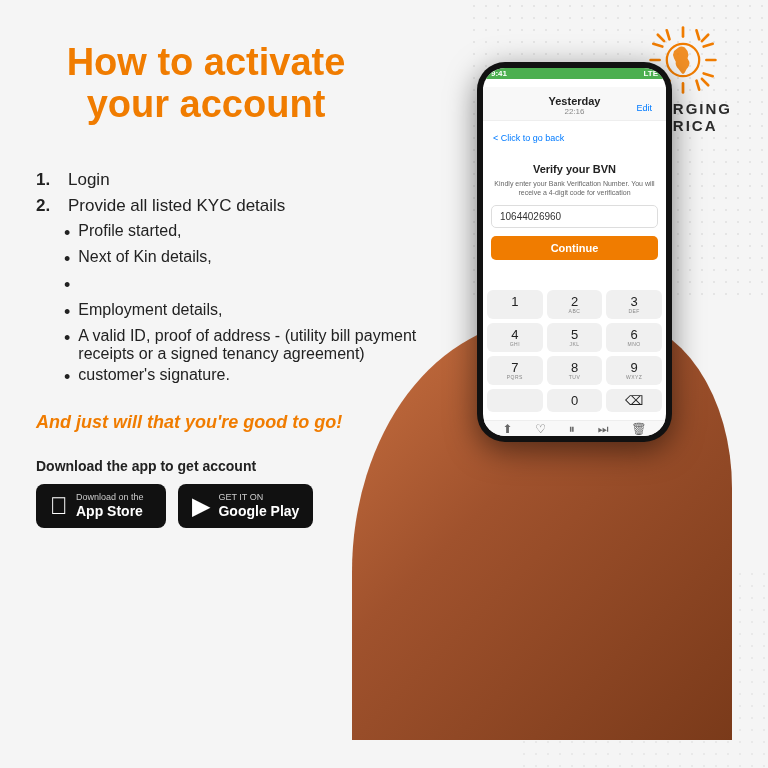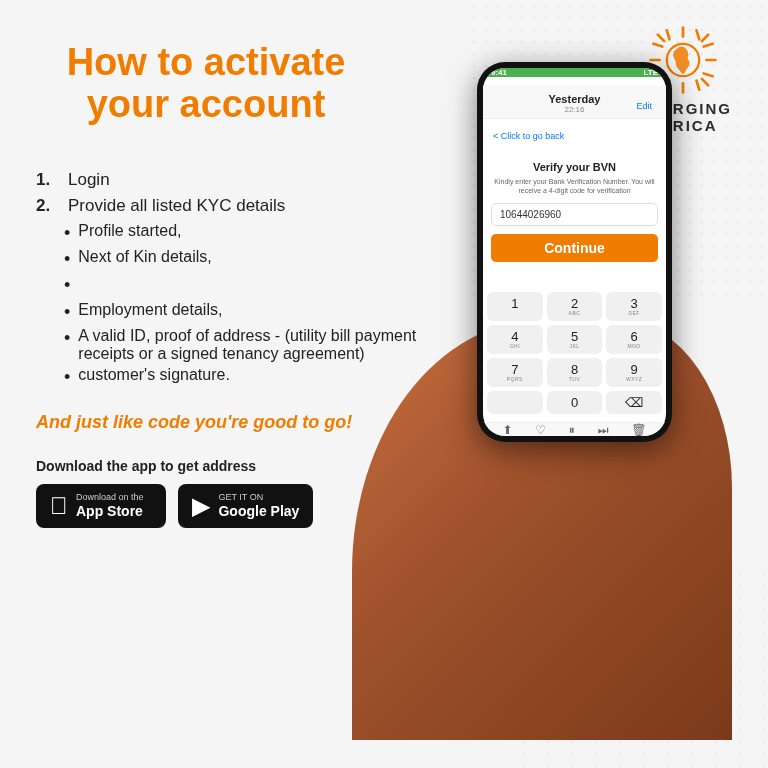--- a/index.html
+++ b/index.html
@@ -325,21 +325,21 @@
       margin-bottom: 8px;
     }
 
     .continue-btn {
       background: #f07c00;
       color: #fff;
       border-radius: 5px;
       padding: 6px 0;
       width: 100%;
       text-align: center;
-      font-size: 14px;
+      font-size: 11px;
       font-weight: 700;
       margin-bottom: 10px;
     }
 
     
     .keypad {
       display: grid;
       grid-template-columns: repeat(3, 1fr);
       gap: 4px;
       width: 100%;
@@ -464,24 +464,24 @@
         <li>
             <span class="bullet">•</span>
             <span>A valid ID, proof of address - (utility bill payment receipts or a signed tenancy agreement)</span>
           </li>
         <li>
             <span class="bullet">•</span>
             <span>customer's signature.</span>
           </li>
       </ul>
 
-      <div class="tagline">And just like code you're good to go!</div>
+      <div class="tagline">And just will that you're good to go!</div>
 
       <div class="download-section">
-        <div class="download-label">Download the app to get address</div>
+        <div class="download-label">Download the app to get account</div>
         <div class="download-buttons">
           <div class="store-btn">
             <span class="store-btn-icon"></span>
             <div class="store-btn-text">
               <span class="store-small">Download on the</span>
               <span class="store-large">App Store</span>
             </div>
           </div>
           <div class="store-btn">
             <span class="store-btn-icon">▶</span>

